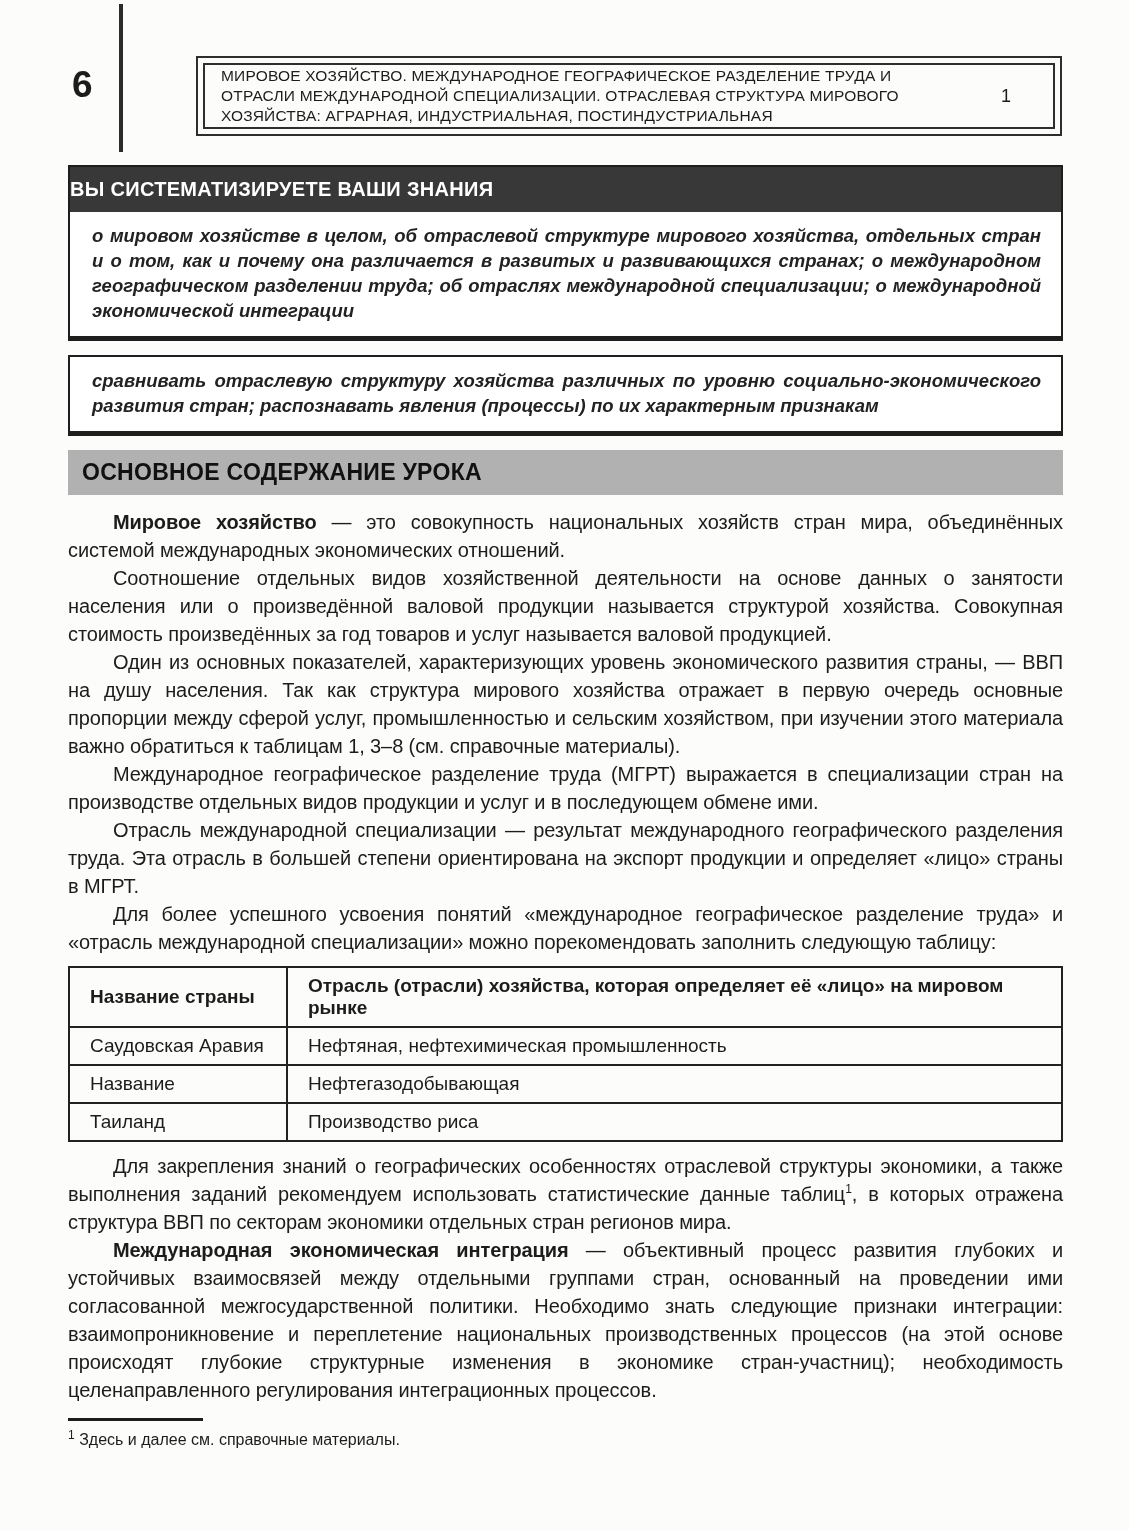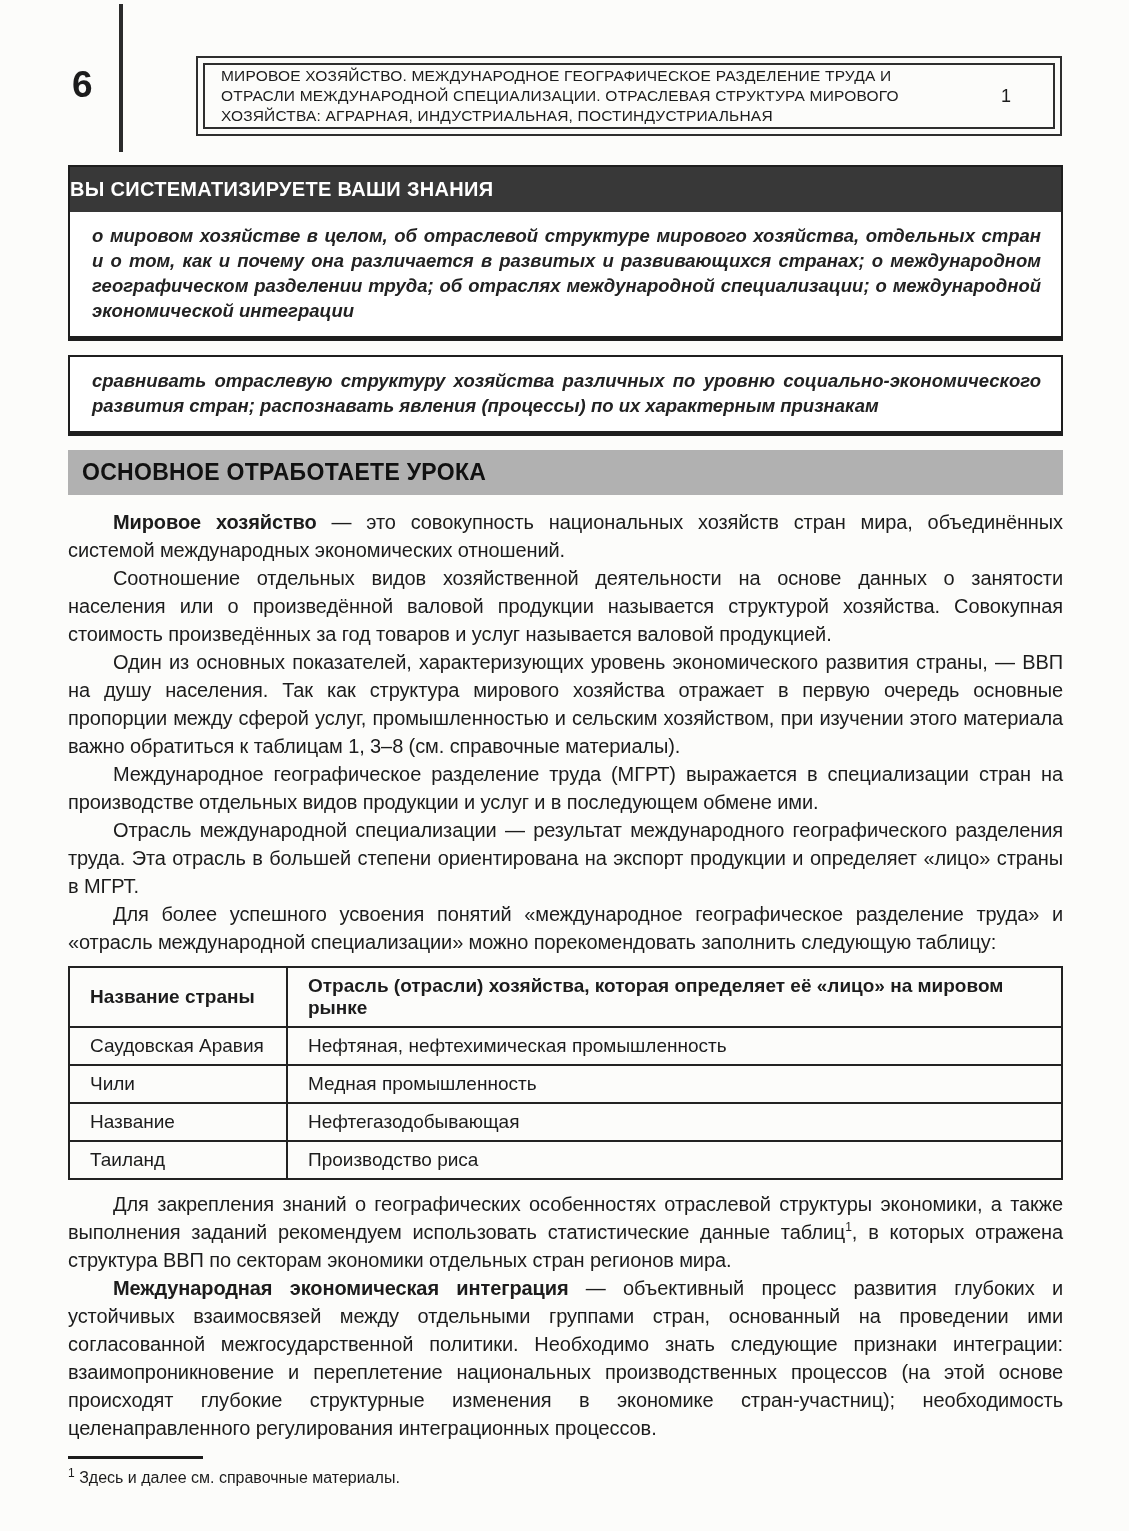--- a/index.html
+++ b/index.html
@@ -60,21 +60,21 @@
 
     <div class="banner">
       <div class="banner-bar">ВЫ СИСТЕМАТИЗИРУЕТЕ ВАШИ ЗНАНИЯ</div>
       <div class="banner-body">о мировом хозяйстве в целом, об отраслевой структуре мирового хозяйства, отдельных стран и о том, как и почему она различается в развитых и развивающихся странах; о международном географическом разделении труда; об отраслях международной специализации; о международной экономической интеграции</div>
     </div>
 
     <div class="banner">
       <div class="banner-body">сравнивать отраслевую структуру хозяйства различных по уровню социально-экономического развития стран; распознавать явления (процессы) по их характерным признакам</div>
     </div>
 
-    <div class="gray-bar">ОСНОВНОЕ ОТРАБОТАЕТЕ УРОКА</div>
+    <div class="gray-bar">ОСНОВНОЕ СОДЕРЖАНИЕ УРОКА</div>
 
     <p class="body-p"><strong>Мировое хозяйство</strong><span> — это совокупность национальных хозяйств стран мира, объединённых системой международных экономических отношений.</span></p>
     <p class="body-p"><span>Соотношение отдельных видов хозяйственной деятельности на основе данных о занятости населения или о произведённой валовой продукции называется структурой хозяйства. Совокупная стоимость произведённых за год товаров и услуг называется валовой продукцией.</span></p>
     <p class="body-p"><span>Один из основных показателей, характеризующих уровень экономического развития страны, — ВВП на душу населения. Так как структура мирового хозяйства отражает в первую очередь основные пропорции между сферой услуг, промышленностью и сельским хозяйством, при изучении этого материала важно обратиться к таблицам 1, 3–8 (см. справочные материалы).</span></p>
     <p class="body-p"><span>Международное географическое разделение труда (МГРТ) выражается в специализации стран на производстве отдельных видов продукции и услуг и в последующем обмене ими.</span></p>
     <p class="body-p"><span>Отрасль международной специализации — результат международного географического разделения труда. Эта отрасль в большей степени ориентирована на экспорт продукции и определяет «лицо» страны в МГРТ.</span></p>
     <p class="body-p"><span>Для более успешного усвоения понятий «международное географическое разделение труда» и «отрасль международной специализации» можно порекомендовать заполнить следующую таблицу:</span></p>
 
     <table class="spec">
       <colgroup>
@@ -86,24 +86,20 @@
           <th>Название страны</th>
           <th>Отрасль (отрасли) хозяйства, которая определяет её «лицо» на мировом рынке</th>
         </tr>
       </thead>
       <tbody>
         <tr>
           <td>Саудовская Аравия</td>
           <td>Нефтяная, нефтехимическая промышленность</td>
         </tr>
         <tr>
-          <td>Чили</td>
-          <td>Медная промышленность</td>
-        </tr>
-        <tr>
           <td>Название</td>
           <td>Нефтегазодобывающая</td>
         </tr>
         <tr>
           <td>Таиланд</td>
           <td>Производство риса</td>
         </tr>
       </tbody>
     </table>
 

